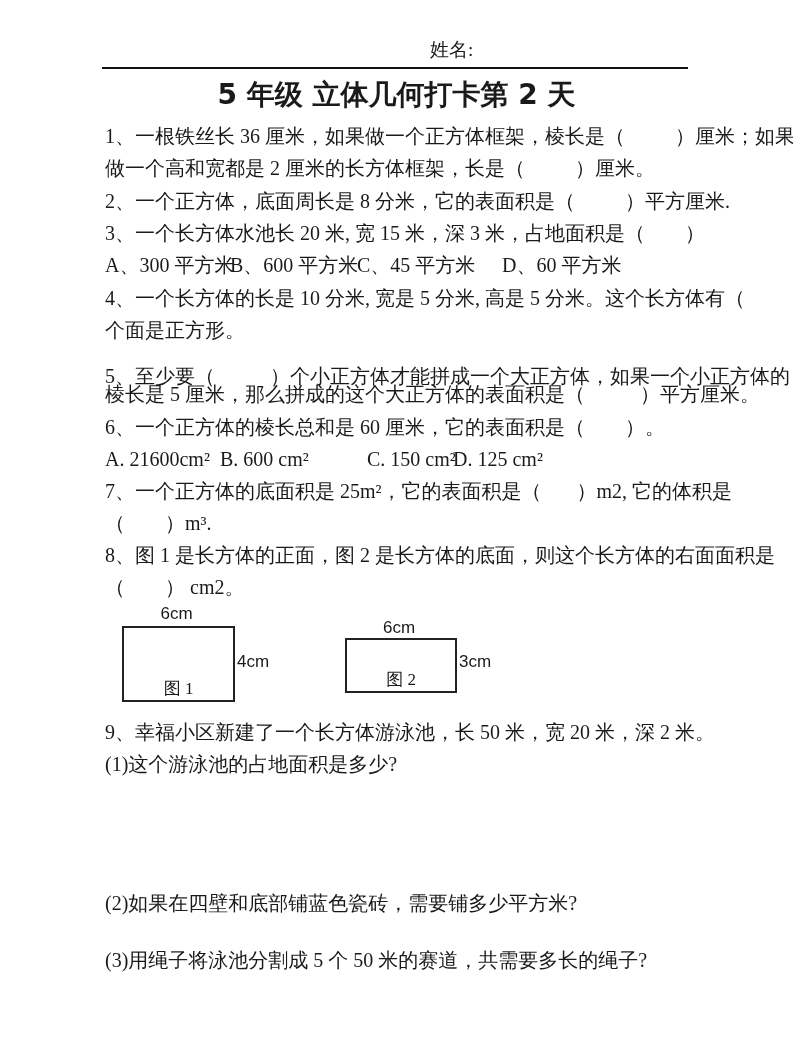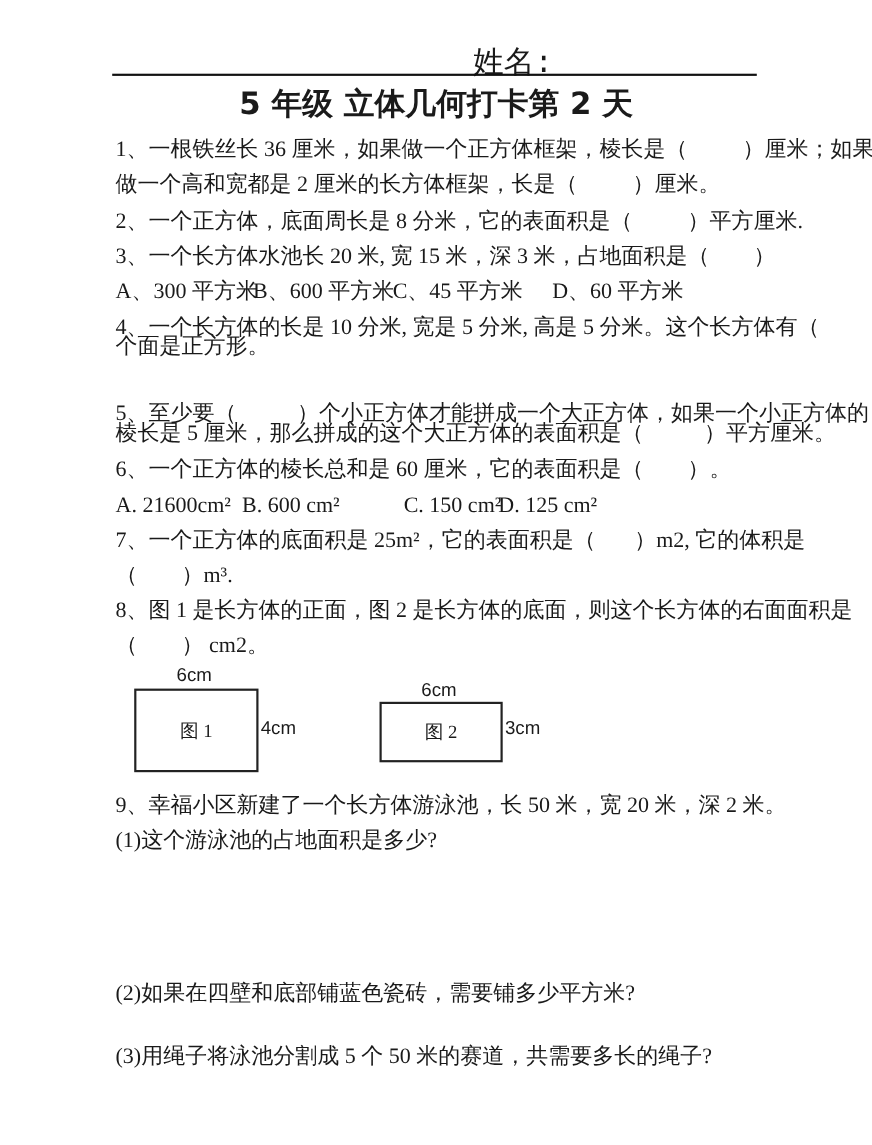--- a/index.html
+++ b/index.html
@@ -9,22 +9,22 @@
     height: 1041px;
     background: #ffffff;
     color: #1a1a1a;
     font-family: "Liberation Serif", "DejaVu Serif", serif;
     overflow: hidden;
   }
   .hdr-name {
     position: absolute;
     left: 430px;
     top: 37px;
-    font-size: 28px;
-    font-family: Liberation Mono, monospace;
+    font-size: 19px;
+    font-family: Liberation Serif, serif;
     white-space: pre;
   }
   .rule {
     position: absolute;
     left: 102px;
     top: 67px;
     width: 586px;
     height: 0;
     border-top: 2px solid #111111;
   }
@@ -57,21 +57,21 @@
     top: 0;
     font-size: 20px;
     line-height: 23px;
     white-space: pre;
   }
   .figbox {
     position: absolute;
     border: 2px solid #222222;
     background: #ffffff;
     display: flex;
-    align-items: center;
+    align-items: flex-end;
     justify-content: center;
   }
   .figbox .fig-caption {
     font-size: 17px;
     white-space: pre;
   }
   .fig-dim {
     position: absolute;
     font-size: 17px;
     font-family: "Liberation Sans", "DejaVu Sans", sans-serif;
@@ -94,21 +94,21 @@
   <div class="line" style="top:222px">3、一个长方体水池长 20 米, 宽 15 米，深 3 米，占地面积是（        ）</div>
 
   <div class="opts-row" style="top:254px">
     <span class="opt" style="left:0px">A、300 平方米</span>
     <span class="opt" style="left:125px">B、600 平方米</span>
     <span class="opt" style="left:252px">C、45 平方米</span>
     <span class="opt" style="left:397px">D、60 平方米</span>
   </div>
 
   <div class="line" style="top:287px">4、一个长方体的长是 10 分米, 宽是 5 分米, 高是 5 分米。这个长方体有（         ）</div>
-  <div class="line" style="top:304px">个面是正方形。</div>
+  <div class="line" style="top:319px">个面是正方形。</div>
   <div class="line" style="top:365px">5、至少要（           ）个小正方体才能拼成一个大正方体，如果一个小正方体的</div>
   <div class="line" style="top:383px">棱长是 5 厘米，那么拼成的这个大正方体的表面积是（           ）平方厘米。</div>
   <div class="line" style="top:416px">6、一个正方体的棱长总和是 60 厘米，它的表面积是（        ）。</div>
 
   <div class="opts-row" style="top:448px">
     <span class="opt" style="left:0px">A. 21600cm²</span>
     <span class="opt" style="left:115px">B. 600 cm²</span>
     <span class="opt" style="left:262px">C. 150 cm²</span>
     <span class="opt" style="left:348px">D. 125 cm²</span>
   </div>

